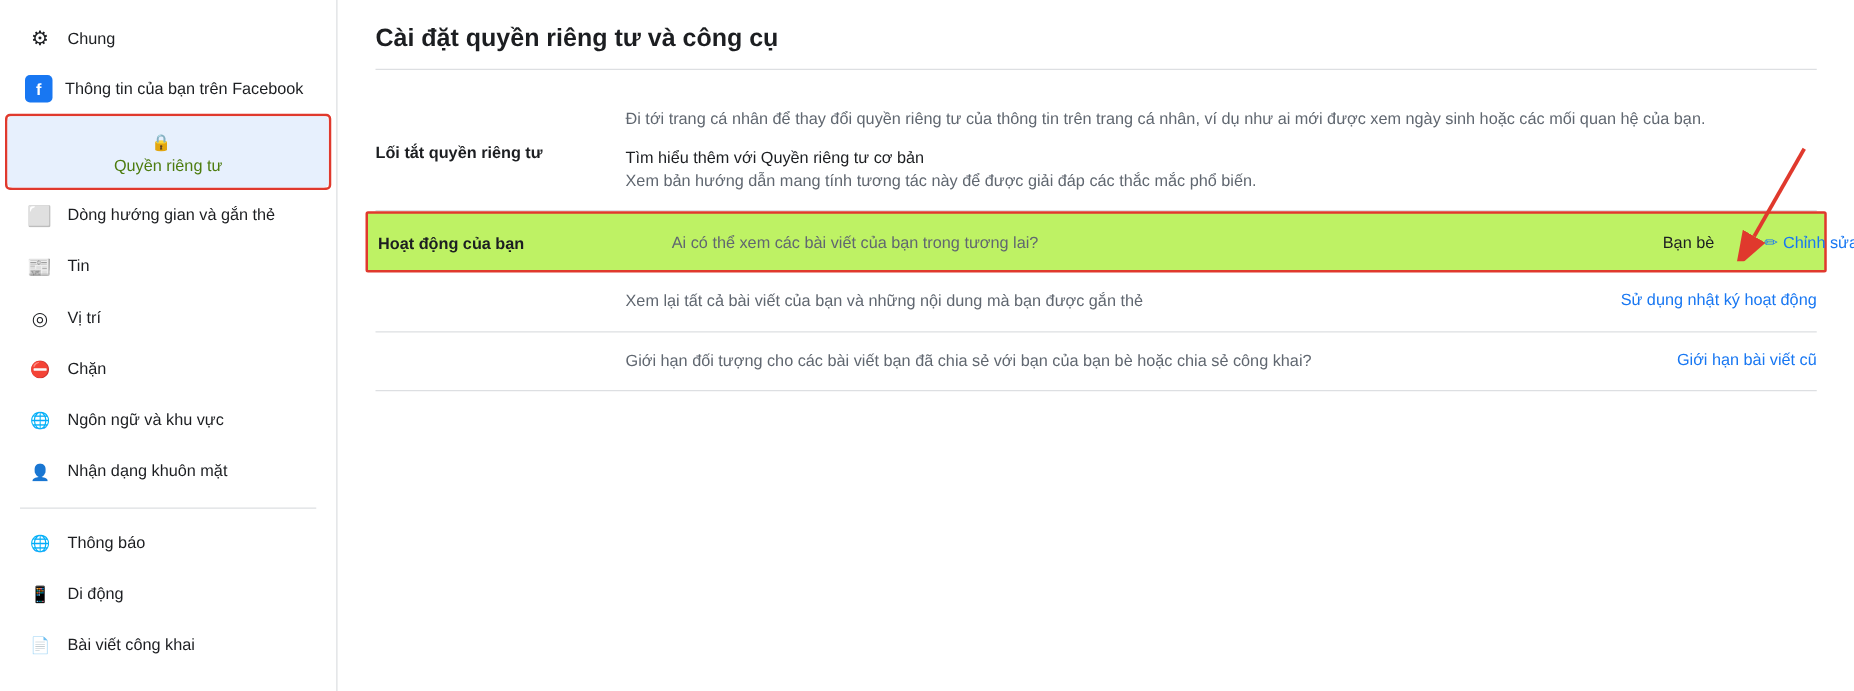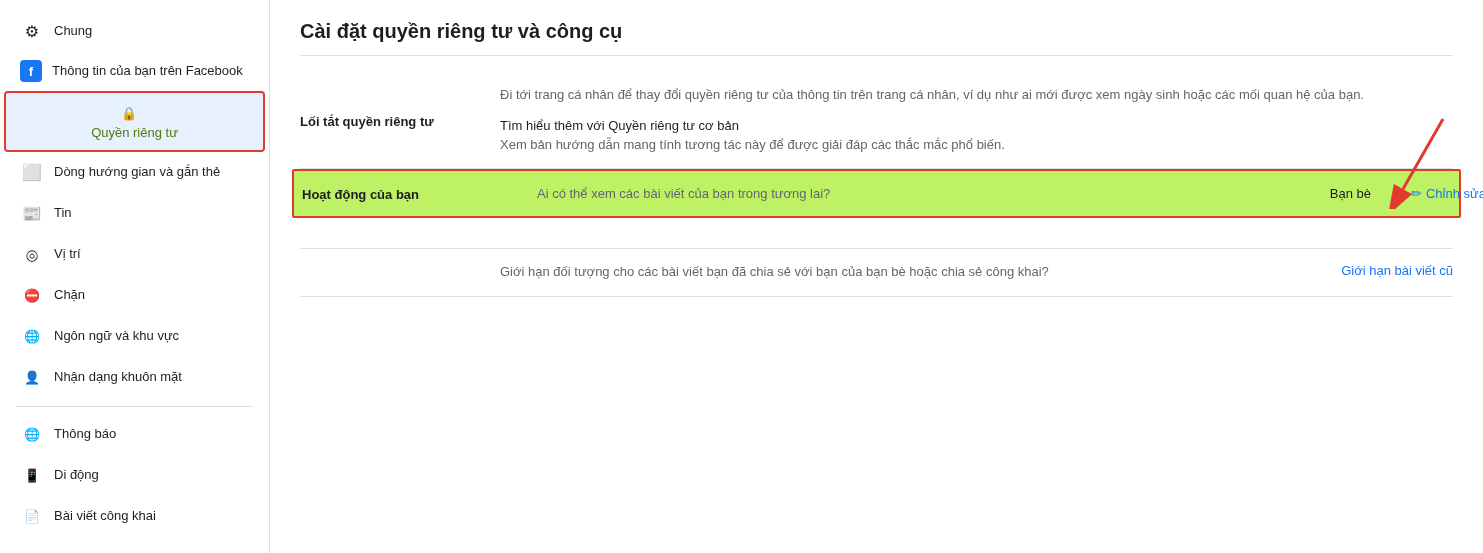--- a/index.html
+++ b/index.html
@@ -276,20 +276,31 @@
               <span>Chỉnh sửa</span>
             </a>
           </div>
         </div>
       </div>
     </div>
   </div>
 
   <div class="settings-row">
     <div class="row-label"></div>
+    <div class="row-content" style="display:flex;align-items:flex-start;">
+      <div style="flex:1;">
+        <div class="content-desc">
+          <span>Xem lại tất cả bài viết của bạn và những nội dung
+mà bạn được gắn thẻ</span>
+        </div>
+      </div>
+      <div class="row-action">
+        <a href="#" class="action-link">Sử dụng nhật ký hoạt động</a>
+      </div>
+    </div>
   </div>
 
   <div class="settings-row">
     <div class="row-label"></div>
     <div class="row-content" style="display:flex;align-items:flex-start;">
       <div style="flex:1;">
         <div class="content-desc">
           <span>Giới hạn đối tượng cho các bài viết bạn đã chia sẻ
 với bạn của bạn bè hoặc chia sẻ công khai?</span>
         </div>

